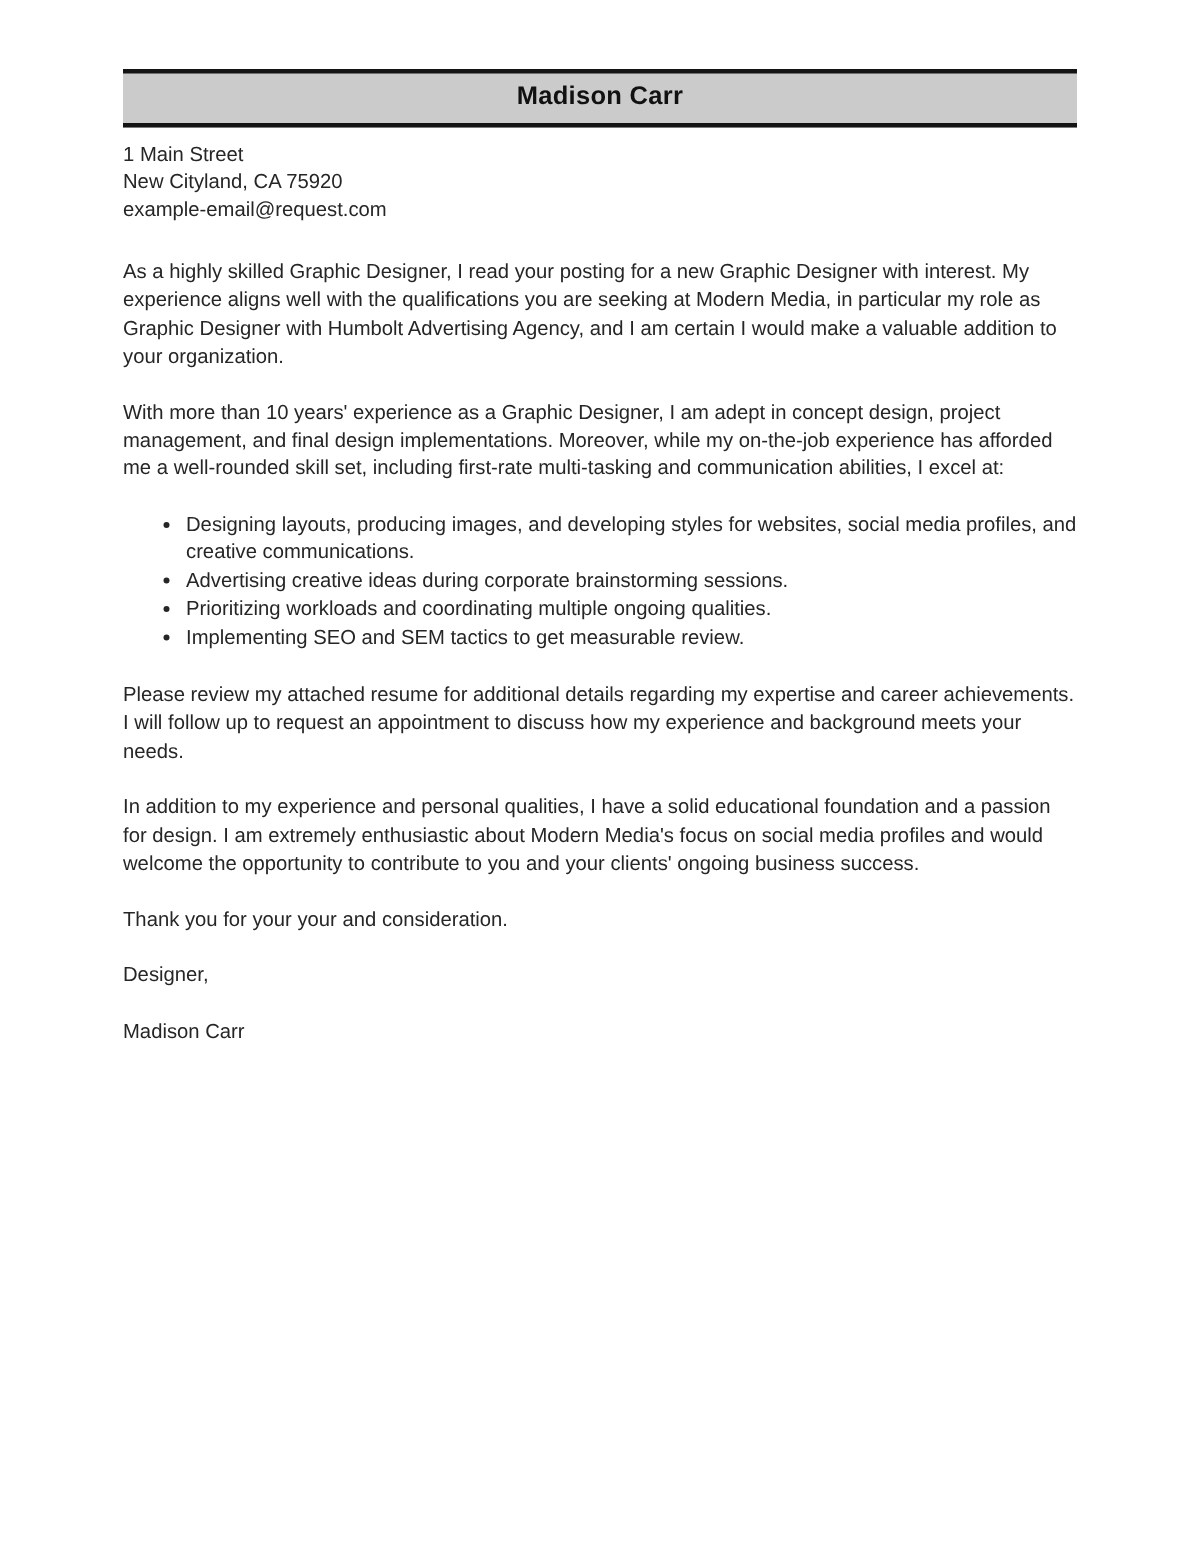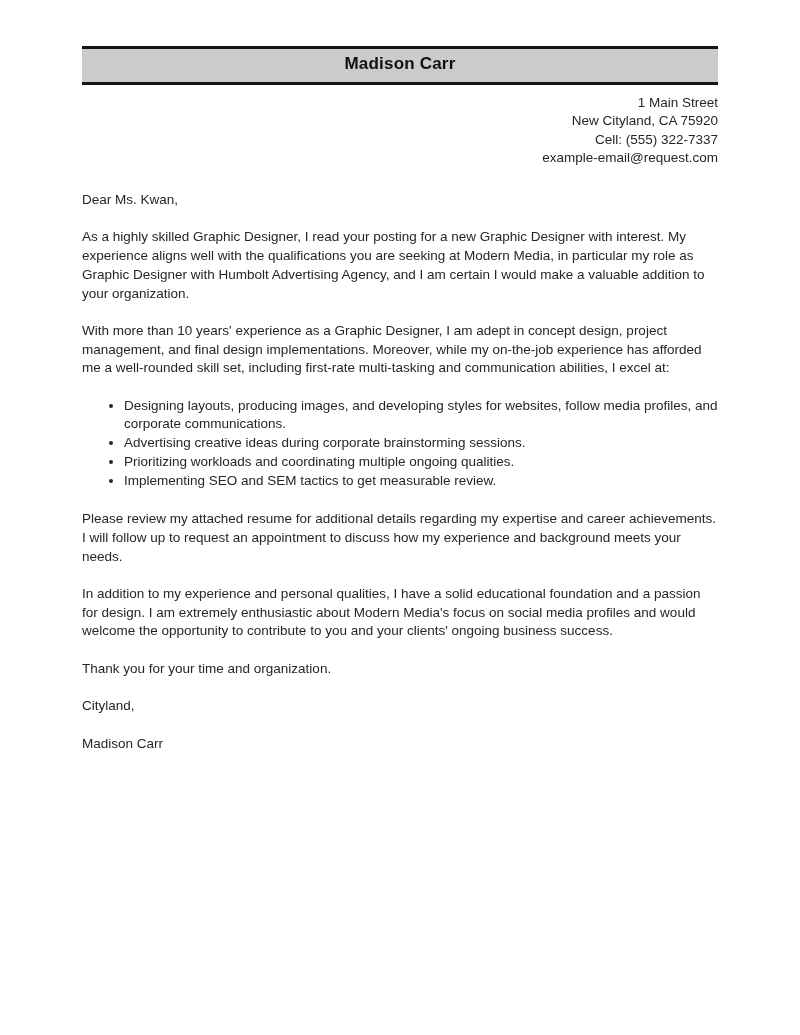--- a/index.html
+++ b/index.html
@@ -26,21 +26,21 @@
     text-align: center;
     padding: 6px 0 7px 0;
   }
   .header-bar .name {
     font-size: 17px;
     font-weight: bold;
     color: #111111;
     letter-spacing: 0.2px;
   }
   .address-block {
-    text-align: right;
+    text-align: left;
     margin-top: 9px;
     line-height: 18.6px;
   }
   .letter {
     margin-top: 23px;
   }
   .letter p {
     margin: 0 0 18.7px 0;
   }
   ul.bullets {
@@ -61,42 +61,40 @@
 
 <div class="page">
 
   <div class="header-bar">
     <span class="name">Madison Carr</span>
   </div>
 
   <div class="address-block">
     <div>1 Main Street</div>
     <div>New Cityland, CA 75920</div>
-    <div>Cell: (555) 322-7337</div>
     <div>example-email@request.com</div>
   </div>
 
   <div class="letter">
-    <p>Dear Ms. Kwan,</p>
 
     <p>As a highly skilled Graphic Designer, I read your posting for a new Graphic Designer with interest. My experience aligns well with the qualifications you are seeking at Modern Media, in particular my role as Graphic Designer with Humbolt Advertising Agency, and I am certain I would make a valuable addition to your organization.</p>
 
     <p>With more than 10 years' experience as a Graphic Designer, I am adept in concept design, project management, and final design implementations. Moreover, while my on-the-job experience has afforded me a well-rounded skill set, including first-rate multi-tasking and communication abilities, I excel at:</p>
 
     <ul class="bullets">
-      <li>Designing layouts, producing images, and developing styles for websites, follow media profiles, and corporate communications.</li>
+      <li>Designing layouts, producing images, and developing styles for websites, social media profiles, and creative communications.</li>
       <li>Advertising creative ideas during corporate brainstorming sessions.</li>
       <li>Prioritizing workloads and coordinating multiple ongoing qualities.</li>
       <li>Implementing SEO and SEM tactics to get measurable review.</li>
     </ul>
 
     <p>Please review my attached resume for additional details regarding my expertise and career achievements. I will follow up to request an appointment to discuss how my experience and background meets your needs.</p>
 
     <p>In addition to my experience and personal qualities, I have a solid educational foundation and a passion for design. I am extremely enthusiastic about Modern Media's focus on social media profiles and would welcome the opportunity to contribute to you and your clients' ongoing business success.</p>
 
-    <p>Thank you for your time and organization.</p>
+    <p>Thank you for your your and consideration.</p>
 
-    <p>Cityland,</p>
+    <p>Designer,</p>
 
     <p class="signature">Madison Carr</p>
   </div>
 
 </div>
 
 </body></html>

